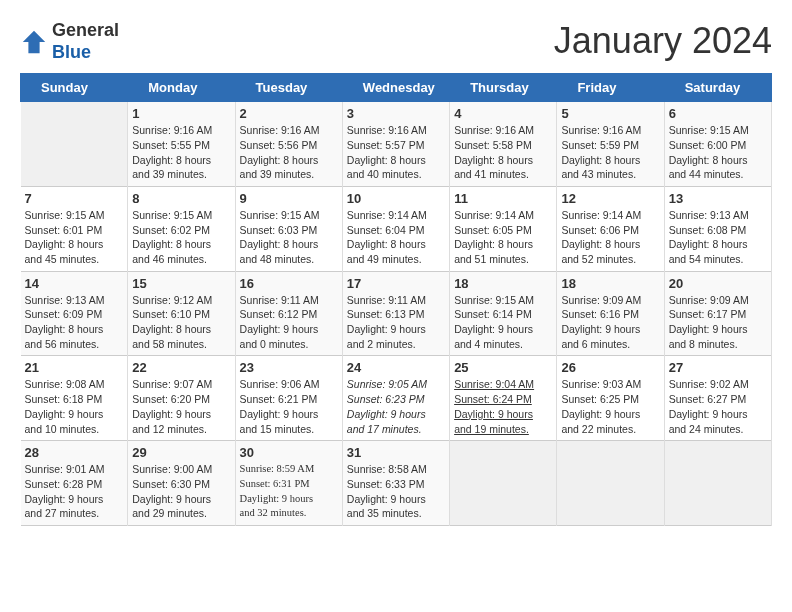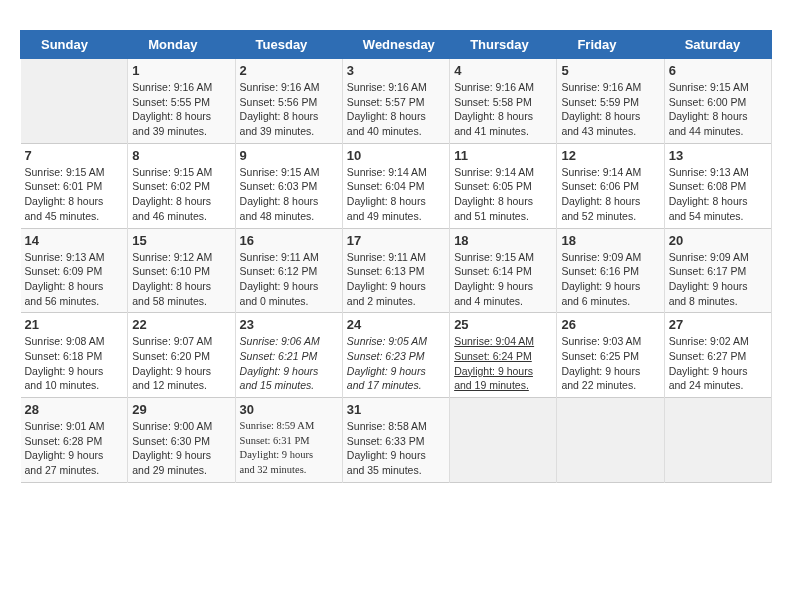--- a/index.html
+++ b/index.html
@@ -89,21 +89,31 @@
       color: #333;
     }
     .empty-cell {
       background-color: #f0f0f0 !important;
     }
   </style>
 </head>
 <body>
 
 <div class="header">
+  <div class="logo">
+    <svg class="logo-icon" viewBox="0 0 40 40">
+      <polygon points="20,4 36,20 28,20 28,36 12,36 12,20 4,20" fill="#2e6db4"></polygon>
+    </svg>
+    <div class="logo-text">
+      <div><span class="general">General</span></div>
+      <div><span class="blue">Blue</span></div>
+    </div>
+  </div>
   <div class="title-block">
+    <div class="month-title">January 2024</div>
   </div>
 </div>
 
 <table>
   <thead>
     <tr>
     <th>Sunday</th>
         <th>Monday</th>
         <th>Tuesday</th>
         <th>Wednesday</th>
@@ -270,21 +280,21 @@
         </td>
         <td>
           <span class="day-num">22</span>
           <div class="day-info" style="white-space: pre-line;">Sunrise: 9:07 AM
 Sunset: 6:20 PM
 Daylight: 9 hours
 and 12 minutes.</div>
         </td>
         <td>
           <span class="day-num">23</span>
-          <div class="day-info" style="white-space: pre-line; font-style: italic;">Sunrise: 9:06 AM
+          <div class="day-info" style="white-space: pre-line;">Sunrise: 9:06 AM
 Sunset: 6:21 PM
 Daylight: 9 hours
 and 15 minutes.</div>
         </td>
         <td>
           <span class="day-num">24</span>
           <div class="day-info" style="white-space: pre-line; font-style: italic;">Sunrise: 9:05 AM
 Sunset: 6:23 PM
 Daylight: 9 hours
 and 17 minutes.</div>

